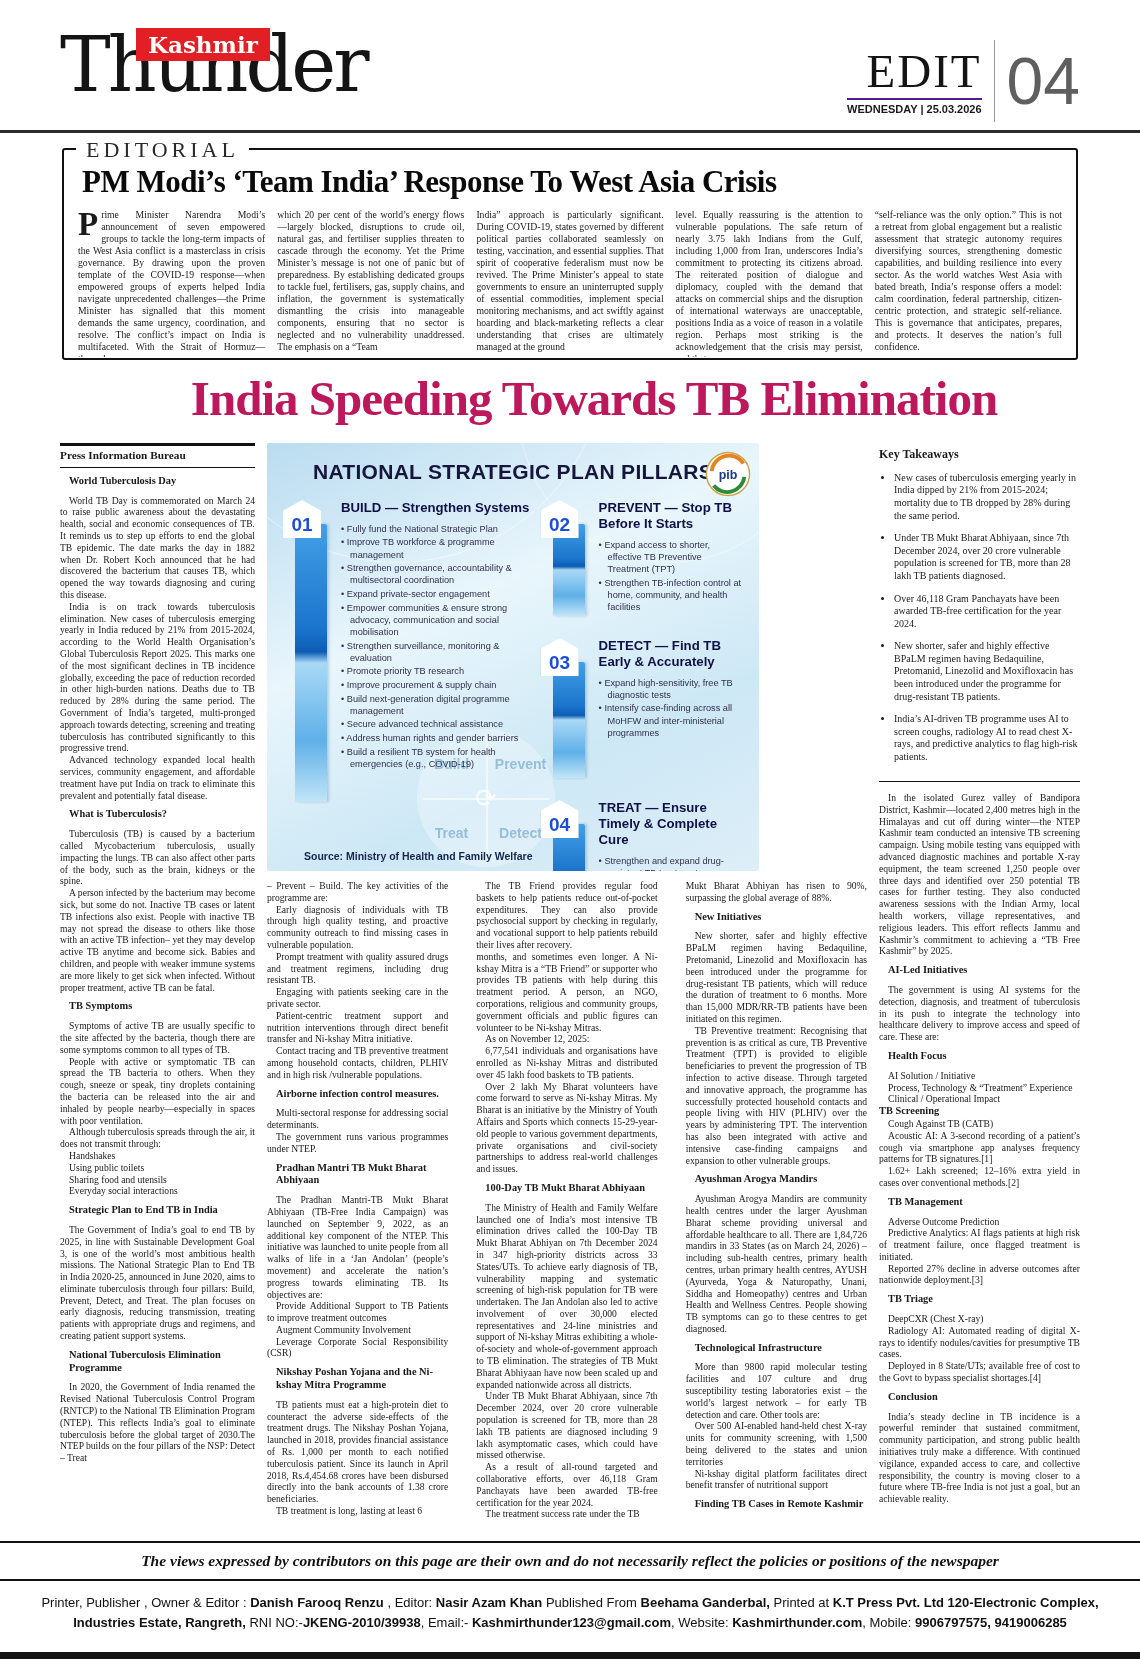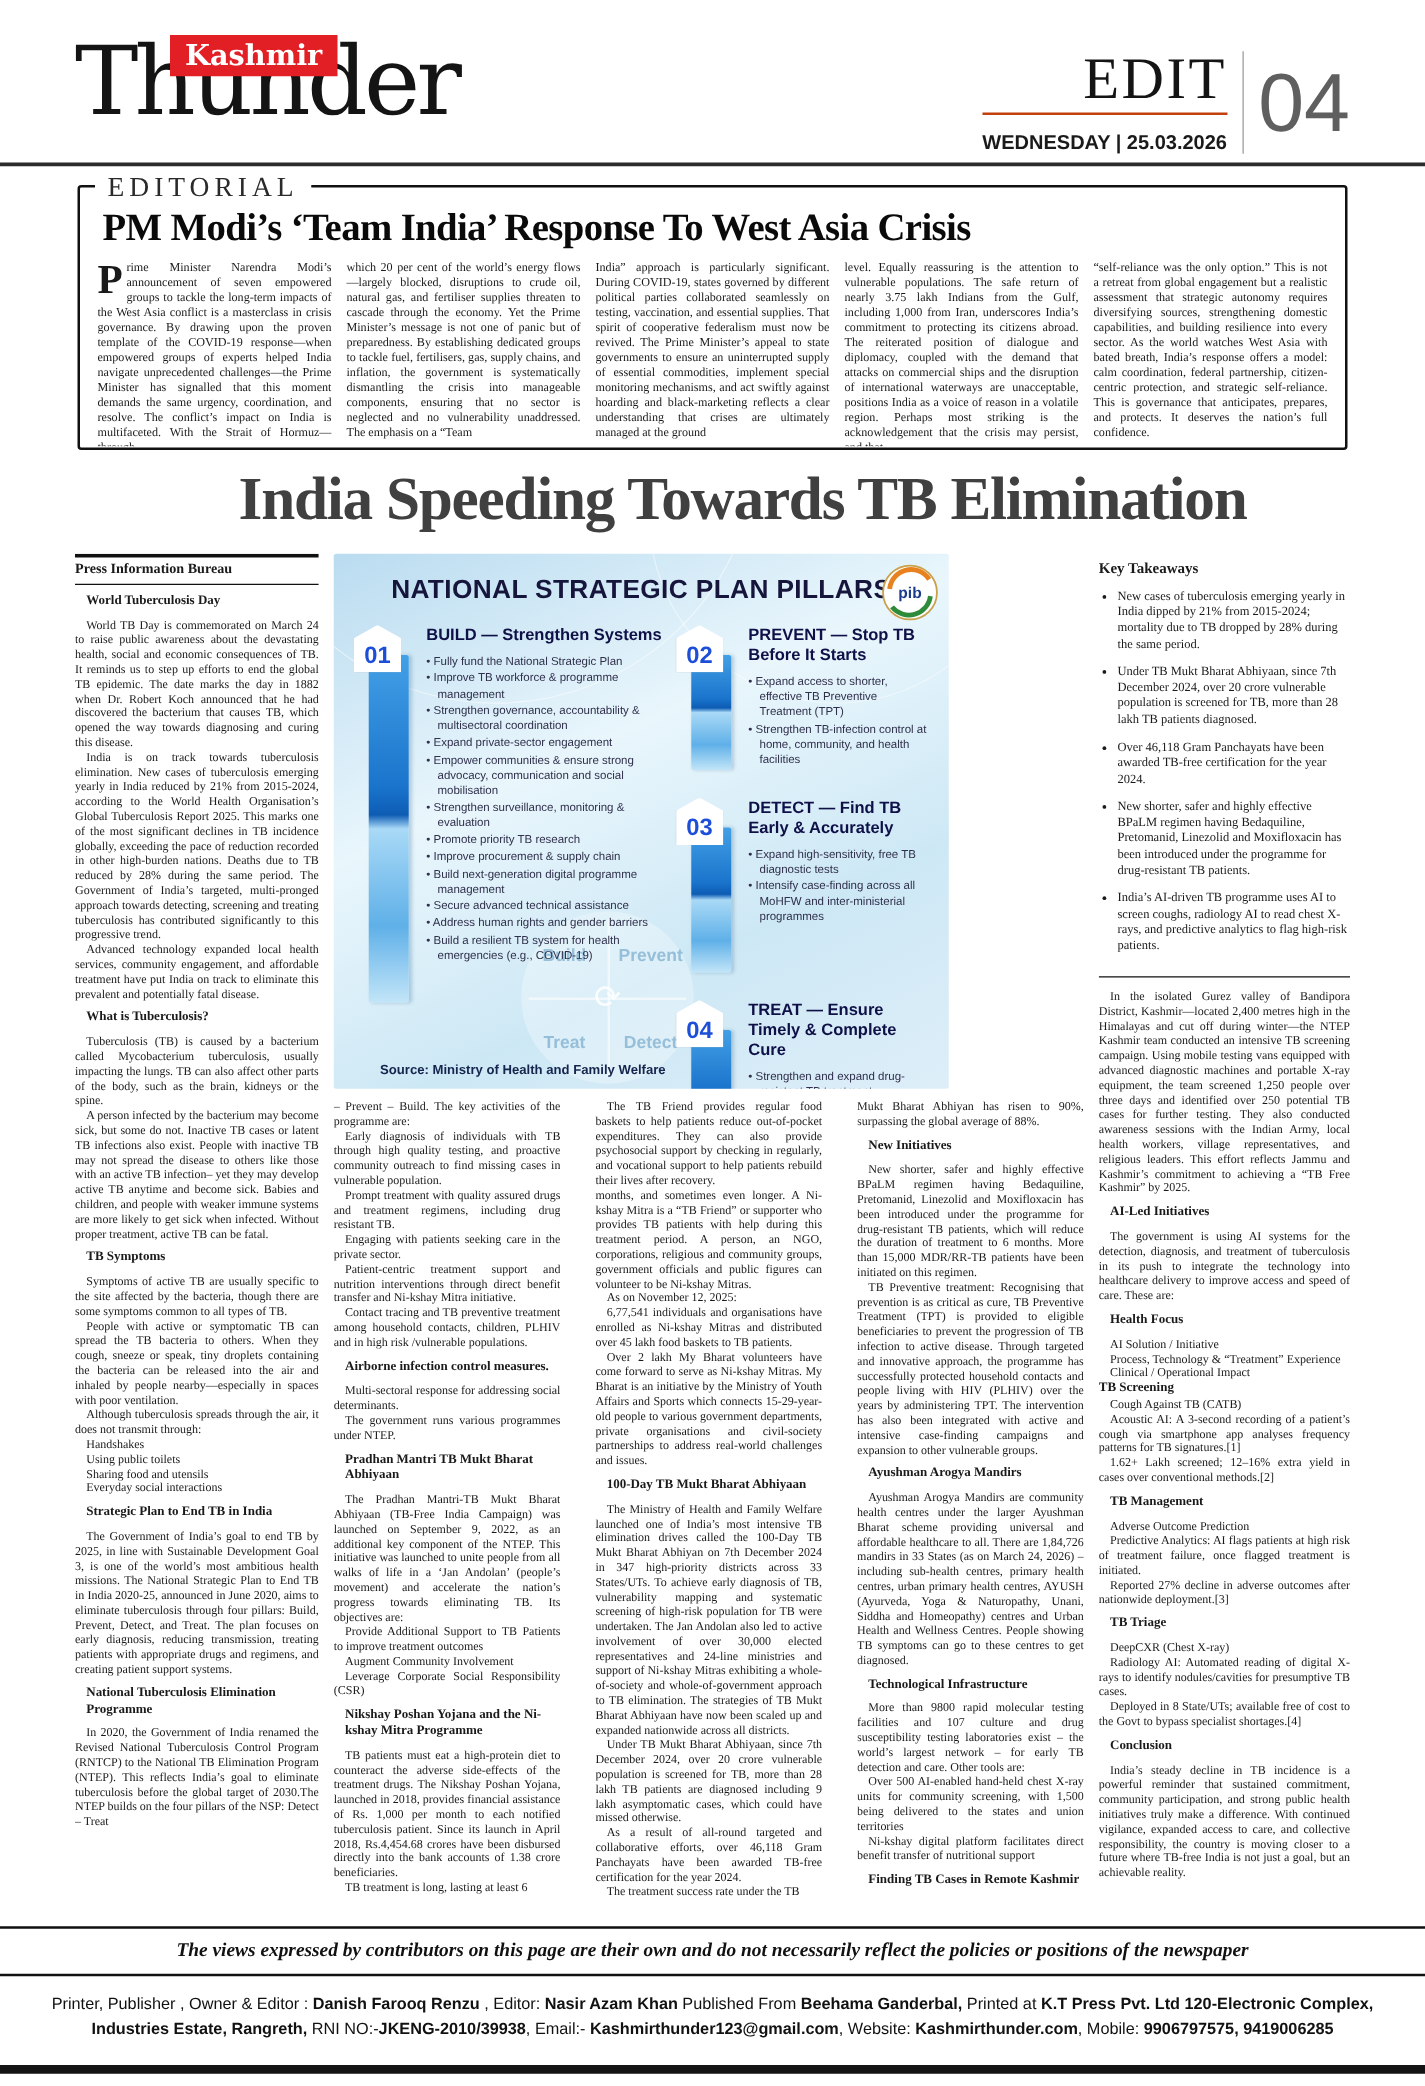--- a/index.html
+++ b/index.html
@@ -9,41 +9,41 @@
   
   .masthead { position:absolute; top:26px; left:60px; right:60px; height:100px; }
   .brand { position:relative; width:380px; height:100px; }
   .brand-main { font-family:"DejaVu Serif", serif; font-size:76px; line-height:1.02;
     color:#141414; letter-spacing:-3px; }
   .brand-tag { position:absolute; top:2px; left:76px; background:#e31f26; color:#fff;
     font-family:"DejaVu Serif", serif; font-weight:700; font-size:23px; padding:3px 12px; }
   .head-right { position:absolute; right:0; top:14px; display:flex; align-items:center; }
   .edit-block { text-align:right; }
   .edit-title { font-size:47px; line-height:1; letter-spacing:2px; color:#141414; }
-  .edit-date { border-top:2px solid #c2410c; margin-top:3px; padding-top:14px;
-    font-family:"Liberation Sans", sans-serif; font-weight:700; font-size:16px; letter-spacing:0; }
+  .edit-date { border-top:2px solid #4c1d95; margin-top:3px; padding-top:3px;
+    font-family:"Liberation Sans", sans-serif; font-weight:700; font-size:11px; letter-spacing:0; }
   .head-divider { width:1px; height:82px; background:#9a9a9a; margin:0 12px; }
   .page-num { font-family:"Liberation Sans", sans-serif; font-size:66px; line-height:1;
     color:#5f5f5f; }
   .header-rule { position:absolute; top:130px; left:0; width:1140px; border-top:3px solid #2b2b2b; }
 
   
   .editorial-box { position:absolute; top:148px; left:62px; width:1016px; height:212px;
     border:2px solid #111; border-radius:3px; padding:8px 14px 8px 14px; background:#fff; }
   .editorial-label { position:absolute; top:-13px; left:12px; background:#fff; padding:0 10px;
     font-size:22px; letter-spacing:4px; color:#2a2a2a; }
   .editorial-title { font-size:31px; font-weight:700; color:#0a0a0a; margin:6px 0 9px 4px;
     letter-spacing:-0.5px; }
   .editorial-cols { display:grid; grid-template-columns:repeat(5,1fr); column-gap:12px;
     font-size:9.7px; line-height:1.24; text-align:justify; height:148px; overflow:hidden; }
   .dropcap { float:left; font-size:33px; line-height:0.82; font-weight:700; padding:2px 3px 0 0; }
 
   
   .headline { position:absolute; top:370px; left:0; width:1140px; text-align:center;
-    font-size:49px; font-weight:700; color:#404040; letter-spacing:-1px;padding-left:48px; }
+    font-size:49px; font-weight:700; color:#be185d; letter-spacing:-1px;padding-left:48px; }
 
   
   .article { position:absolute; top:443px; left:60px; width:1020px; height:1064px;
     display:grid; grid-template-columns:195px 600px 201px; column-gap:12px; }
   .colflow { font-size:9.6px; line-height:1.23; text-align:justify; overflow:hidden; }
   .cpara { text-indent:9px; }
   .cpara.noind { text-indent:0; }
   .chead { font-weight:700; font-size:10.4px; margin:7px 0; padding-left:9px; text-align:left; }
   .chead.tight { margin:0; padding-left:0; }
   .cline { text-indent:9px; text-align:left; }

